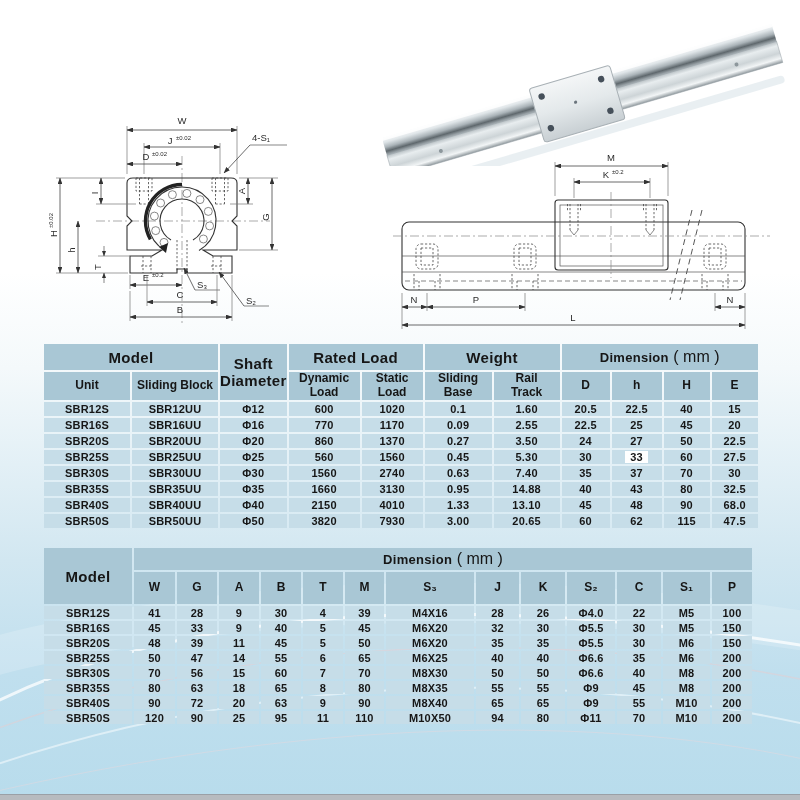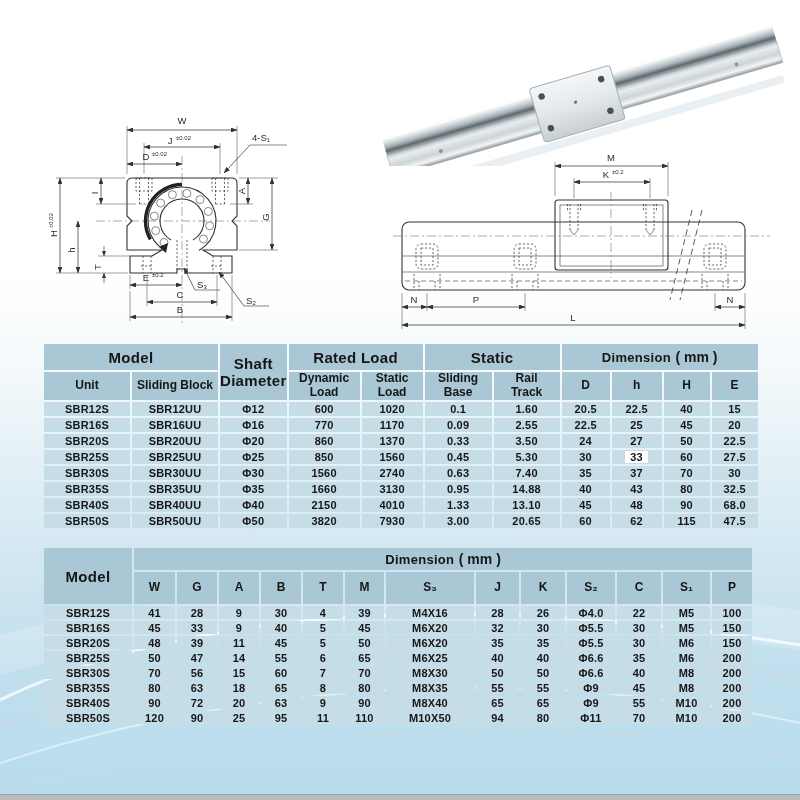--- a/index.html
+++ b/index.html
@@ -31,21 +31,21 @@
 
   table {
     position:absolute; border-collapse:separate; border-spacing:2px;
     table-layout:fixed; color:#161616;
   }
   th { background:#a9c7d5; font-weight:bold; text-align:center; vertical-align:middle; padding:0; }
   td { background:#c6dde8; text-align:center; vertical-align:middle; padding:0;
        font-size:11px; font-weight:bold; letter-spacing:.2px; }
   .h1 { font-size:15px; letter-spacing:.3px; }
   .sub { font-size:12px; line-height:1.15; }
-  .unit { font-size:14px; font-weight:bold; }
+  .unit { font-size:16px; font-weight:normal; }
   .nw { display:inline-block; max-width:52px; }
   .t1 { left:42px; top:342px; }
   .t2 { left:42px; top:546px; }
   .t1 thead tr:nth-child(1) { height:26px; }
   .t1 thead tr:nth-child(2) { height:24px; }
   .t1 tbody tr { height:14px; }
   .t2 thead tr:nth-child(1) { height:22px; }
   .t2 thead tr:nth-child(2) { height:32px; }
   .t2 tbody tr { height:13px; }
   td.hl span { background:#ffffff; padding:0 5px; }
@@ -354,21 +354,21 @@
         <col style="width:48px">
         <col style="width:50px">
       <col style="width:46px">
         <col style="width:46px">
     </colgroup>
     <thead>
       <tr>
         <th colspan="2" class="h1">Model</th>
         <th rowspan="2" class="h1">Shaft Diameter</th>
         <th colspan="2" class="h1">Rated Load</th>
-        <th colspan="2" class="h1">Static</th>
+        <th colspan="2" class="h1">Weight</th>
         <th colspan="4">
           <span class="h1" style="font-size:13px">Dimension</span>
           <span class="unit">( mm )</span>
         </th>
       </tr>
       <tr>
         <th class="sub">Unit</th>
         <th class="sub">Sliding Block</th>
         <th class="sub"><span class="nw">Dynamic Load</span></th>
         <th class="sub"><span class="nw">Static Load</span></th>
@@ -406,32 +406,32 @@
           <td><span>25</span></td>
           <td><span>45</span></td>
           <td><span>20</span></td>
         </tr>
         <tr>
           <td><span>SBR20S</span></td>
           <td><span>SBR20UU</span></td>
           <td><span>Φ20</span></td>
           <td><span>860</span></td>
           <td><span>1370</span></td>
-          <td><span>0.33</span></td>
+          <td><span>0.27</span></td>
           <td><span>3.50</span></td>
           <td><span>24</span></td>
           <td><span>27</span></td>
           <td><span>50</span></td>
           <td><span>22.5</span></td>
         </tr>
         <tr>
           <td><span>SBR25S</span></td>
           <td><span>SBR25UU</span></td>
           <td><span>Φ25</span></td>
-          <td><span>850</span></td>
+          <td><span>560</span></td>
           <td><span>1560</span></td>
           <td><span>0.45</span></td>
           <td><span>5.30</span></td>
           <td><span>30</span></td>
           <td class="hl"><span>33</span></td>
           <td><span>60</span></td>
           <td><span>27.5</span></td>
         </tr>
         <tr>
           <td><span>SBR30S</span></td>

